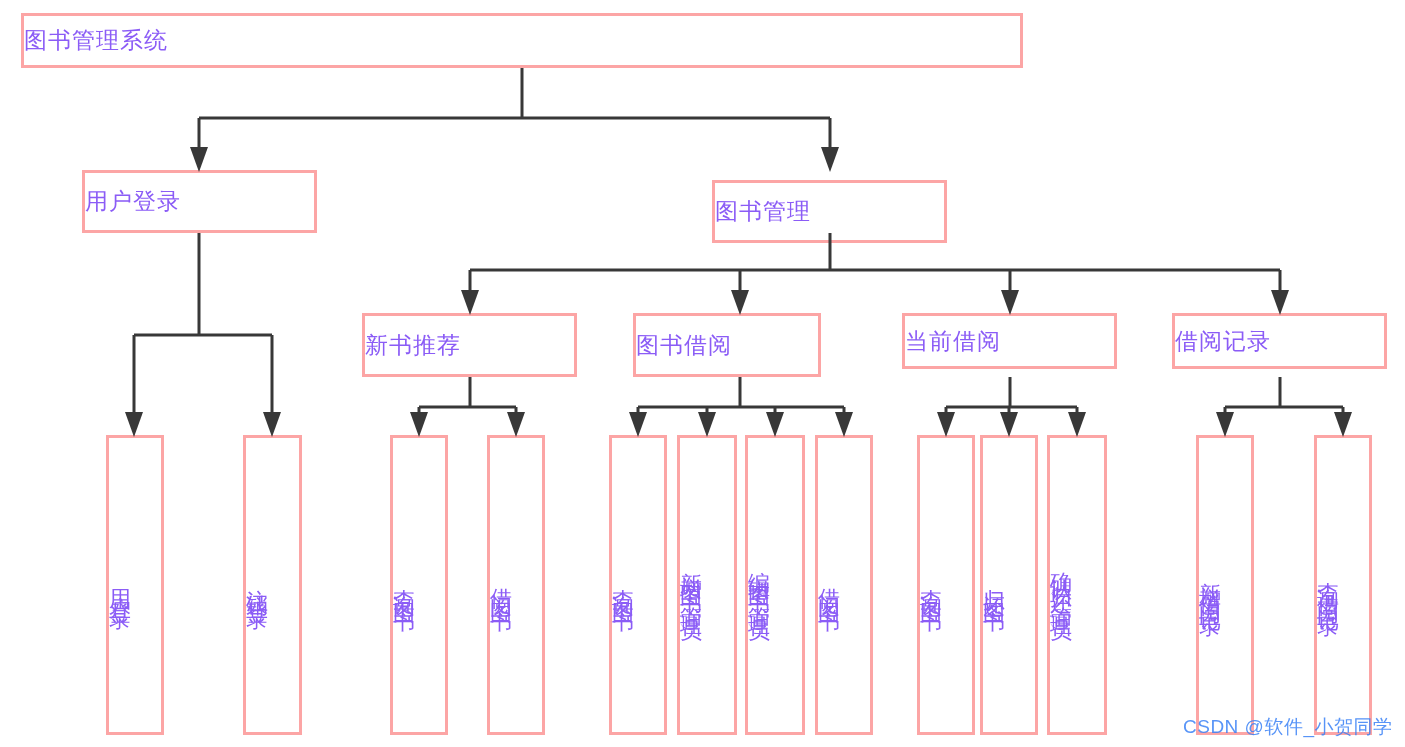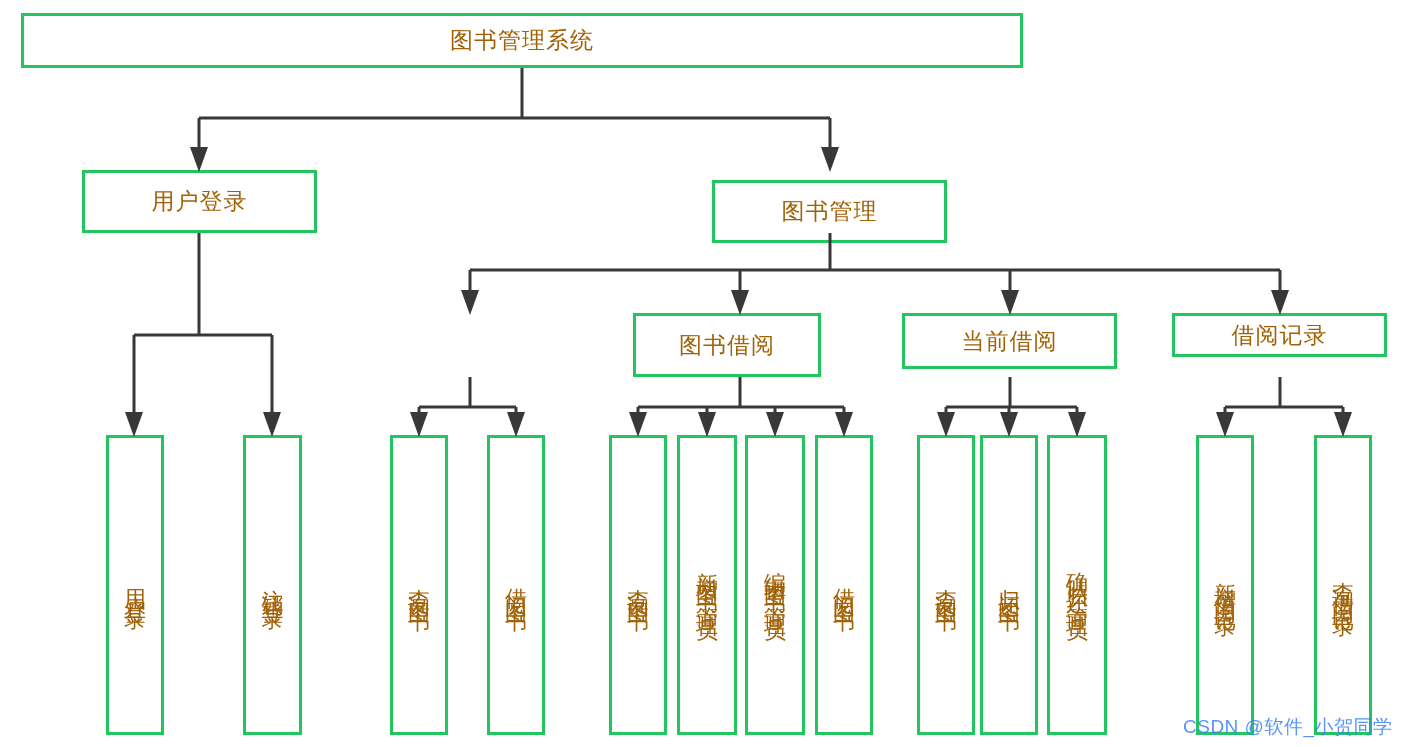--- a/index.html
+++ b/index.html
@@ -7,26 +7,25 @@
     position: relative;
     width: 1405px;
     height: 747px;
     background: #ffffff;
     font-family: "Liberation Sans", sans-serif;
     overflow: hidden;
   }
   .box {
     position: absolute;
     box-sizing: border-box;
-    border: 3px solid #22c55e;
+    border: 3px solid #fca5a5;
     background: #ffffff;
     display: flex;
     align-items: center;
-    justify-content: center;
-    color: #a16207;
+    color: #8b5cf6;
     z-index: 1;
   }
   .hbox { font-size: 23px; letter-spacing: 1px; }
   .vbox { font-size: 22px; }
   .vbox .vtext {
     writing-mode: vertical-rl;
     text-orientation: mixed;
     letter-spacing: 7px;
     line-height: 1;
   }
@@ -48,21 +47,21 @@
     z-index: 5;
   }
 
   
   #n-root      { left: 21px;   top: 13px;  width: 1002px; height: 55px; }
   #n-login     { left: 82px;   top: 170px; width: 235px;  height: 63px; }
   #n-mgmt      { left: 712px;  top: 180px; width: 235px;  height: 63px; }
   #n-rec       { left: 362px;  top: 313px; width: 215px;  height: 64px; }
   #n-borrow    { left: 633px;  top: 313px; width: 188px;  height: 64px; }
   #n-current   { left: 902px;  top: 313px; width: 215px;  height: 56px; }
-  #n-records   { left: 1172px; top: 313px; width: 215px;  height: 44px; }
+  #n-records   { left: 1172px; top: 313px; width: 215px;  height: 56px; }
 
   .leaf { top: 435px; height: 300px; }
   #l-login-1   { left: 106px;  width: 58px; }
   #l-login-2   { left: 243px;  width: 59px; }
   #l-rec-1     { left: 390px;  width: 58px; }
   #l-rec-2     { left: 487px;  width: 58px; }
   #l-borrow-1  { left: 609px;  width: 58px; }
   #l-borrow-2  { left: 677px;  width: 60px; }
   #l-borrow-3  { left: 745px;  width: 60px; }
   #l-borrow-4  { left: 815px;  width: 58px; }
@@ -81,20 +80,23 @@
     <span>图书管理系统</span>
   </div>
 
   <div class="box hbox" id="n-login">
     <span>用户登录</span>
   </div>
   <div class="box hbox" id="n-mgmt">
     <span>图书管理</span>
   </div>
 
+  <div class="box hbox" id="n-rec">
+    <span>新书推荐</span>
+  </div>
   <div class="box hbox" id="n-borrow">
     <span>图书借阅</span>
   </div>
   <div class="box hbox" id="n-current">
     <span>当前借阅</span>
   </div>
   <div class="box hbox" id="n-records">
     <span>借阅记录</span>
   </div>
 

